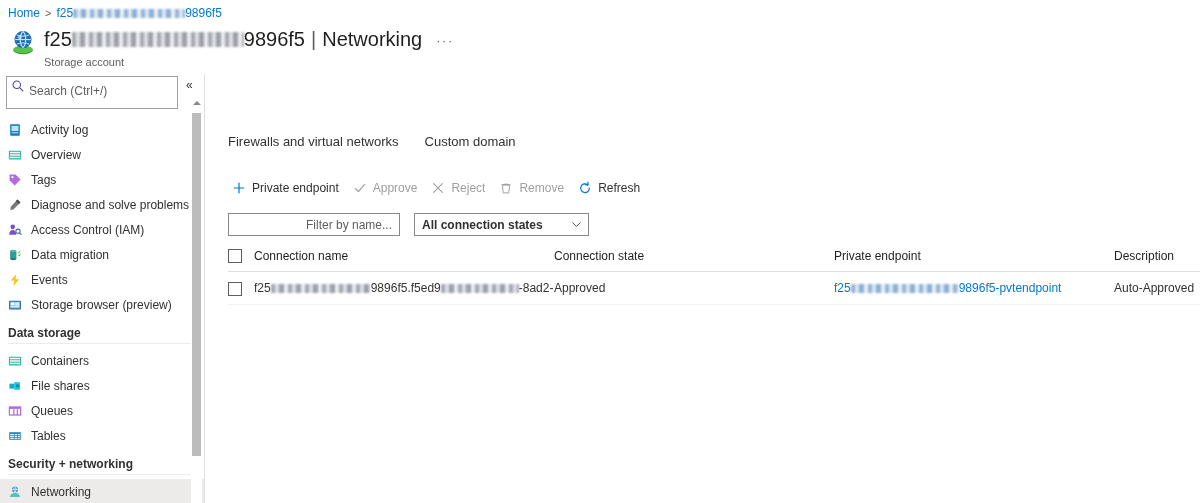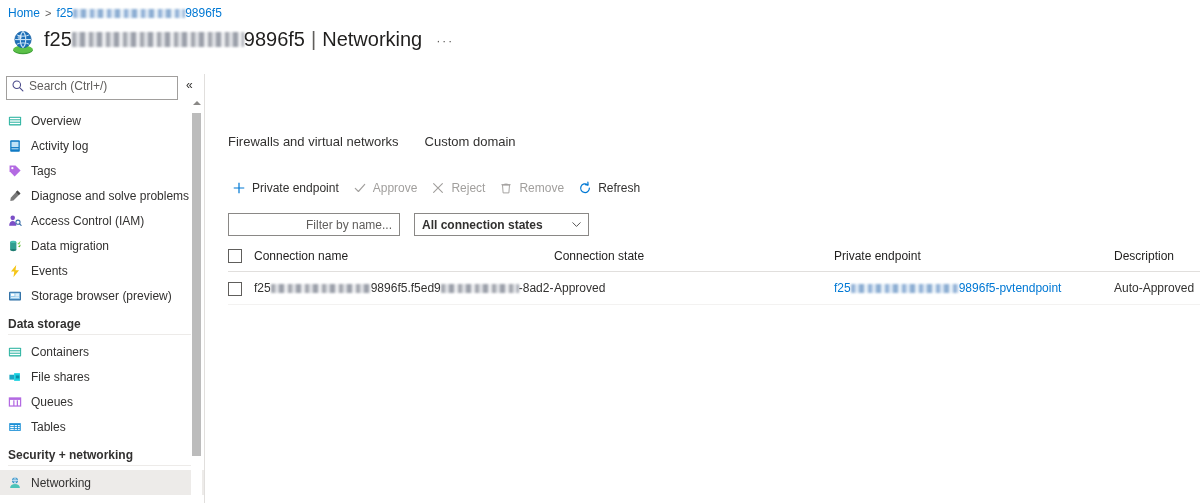--- a/index.html
+++ b/index.html
@@ -67,21 +67,21 @@
   }
 
   
   .sidebar {
     position: absolute; left: 0; top: 74px;
     width: 205px; height: 429px;
     background: #ffffff;
   }
   .search-wrap { position: relative; margin: 2px 0 0 6px; width: 172px; }
   .search-box {
-    width: 172px; height: 24px;
+    width: 172px; height: 33px;
     border: 1px solid #a19f9d; background: #fff;
     font-size: 12px; color: #323130;
     padding: 0 6px 4px 22px; outline: none;
     font-family: "Liberation Sans", sans-serif;
   }
   .search-box::placeholder { color: #605e5c; }
   .search-ic {
     position: absolute; left: 5px; top: 3px;
     width: 14px; height: 14px; pointer-events: none;
   }
@@ -225,52 +225,53 @@
       <circle cx="12" cy="10" r="2.6" fill="#eaf3fb" opacity=".55"></circle>
     </svg>
     <div class="title-texts">
       <div class="title-main">
         <span>f25</span>
           <span class="redact" style="width:172px;height:15px;"></span>
           <span>9896f5</span>
         <span class="title-sep">|</span>
         <span>Networking</span>
       </div>
+      <div class="title-sub">Storage account</div>
     </div>
     <div class="title-ellipsis">···</div>
   </div>
 
   <div class="sidebar">
     <div class="search-wrap">
       <svg class="search-ic" viewBox="0 0 16 16">
         <circle cx="6.6" cy="6.6" r="4.3" fill="none" stroke="#4a4a8a" stroke-width="1.2"></circle>
         <path d="M9.8 9.8 L13.6 13.6" stroke="#4a4a8a" stroke-width="1.3" fill="none" stroke-linecap="round"></path>
       </svg>
       <input class="search-box" type="text" placeholder="Search (Ctrl+/)" style="">
     </div>
 
     <div class="navlist">
 
       <div class="nav-item">
         <svg class="nav-ic" viewBox="0 0 16 16">
+          <rect x="2.5" y="1.5" width="11" height="13" rx="1" fill="#0f7ac4"></rect>
+          <rect x="4" y="3.2" width="8" height="6" fill="#bfe2f7"></rect>
+          <rect x="4" y="10.6" width="8" height="1.2" fill="#bfe2f7"></rect>
+        </svg>
+        <span class="nav-label">Activity log</span>
+      </div>
+
+      <div class="nav-item">
+        <svg class="nav-ic" viewBox="0 0 16 16">
           <rect x="1" y="3" width="14" height="10" rx="1" fill="#32b6a4"></rect>
           <rect x="2.2" y="4.4" width="11.6" height="1.6" fill="#ffffff"></rect>
           <rect x="2.2" y="7.2" width="11.6" height="1.6" fill="#ffffff"></rect>
           <rect x="2.2" y="10" width="11.6" height="1.6" fill="#ffffff"></rect>
         </svg>
         <span class="nav-label">Overview</span>
-      </div>
-
-      <div class="nav-item">
-        <svg class="nav-ic" viewBox="0 0 16 16">
-          <rect x="2.5" y="1.5" width="11" height="13" rx="1" fill="#0f7ac4"></rect>
-          <rect x="4" y="3.2" width="8" height="6" fill="#bfe2f7"></rect>
-          <rect x="4" y="10.6" width="8" height="1.2" fill="#bfe2f7"></rect>
-        </svg>
-        <span class="nav-label">Activity log</span>
       </div>
 
       <div class="nav-item">
         <svg class="nav-ic" viewBox="0 0 16 16">
           <path d="M8.6 1.6 L14.4 7.4 L7.6 14.2 L1.8 8.4 L1.8 1.6 Z" fill="#b36ae2"></path>
           <circle cx="5" cy="4.8" r="1.3" fill="#ffffff"></circle>
         </svg>
         <span class="nav-label">Tags</span>
       </div>
 

